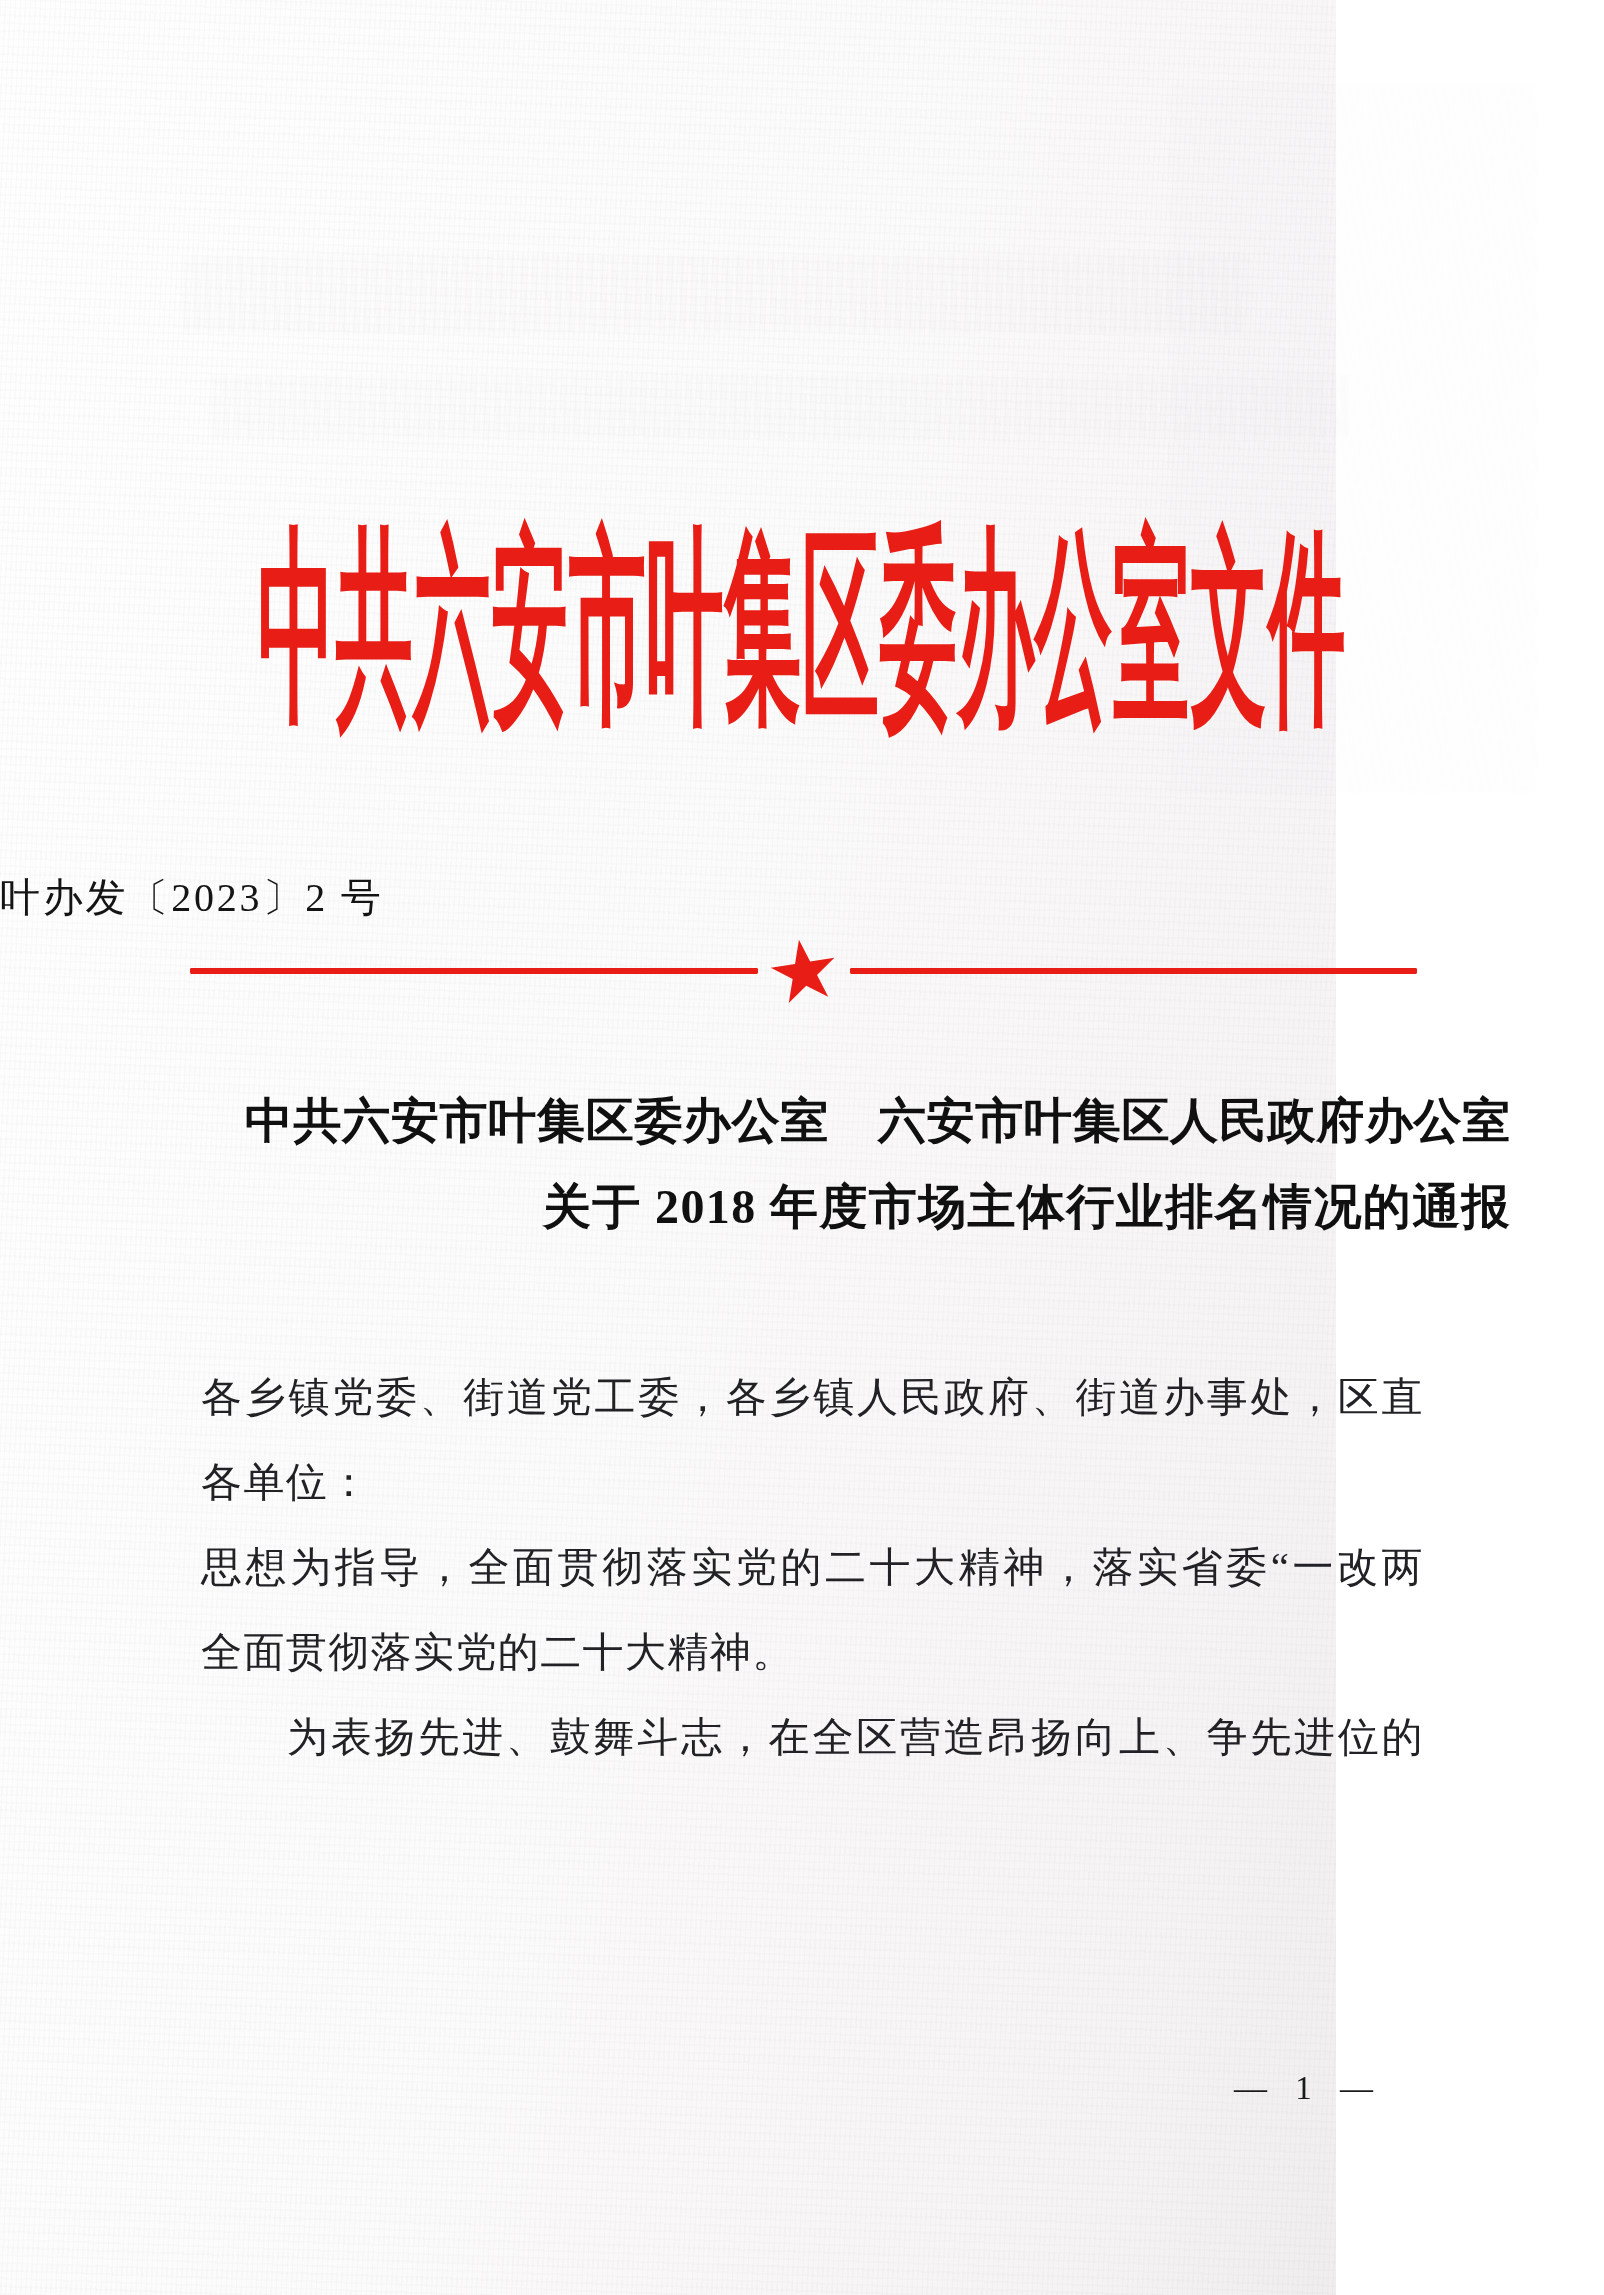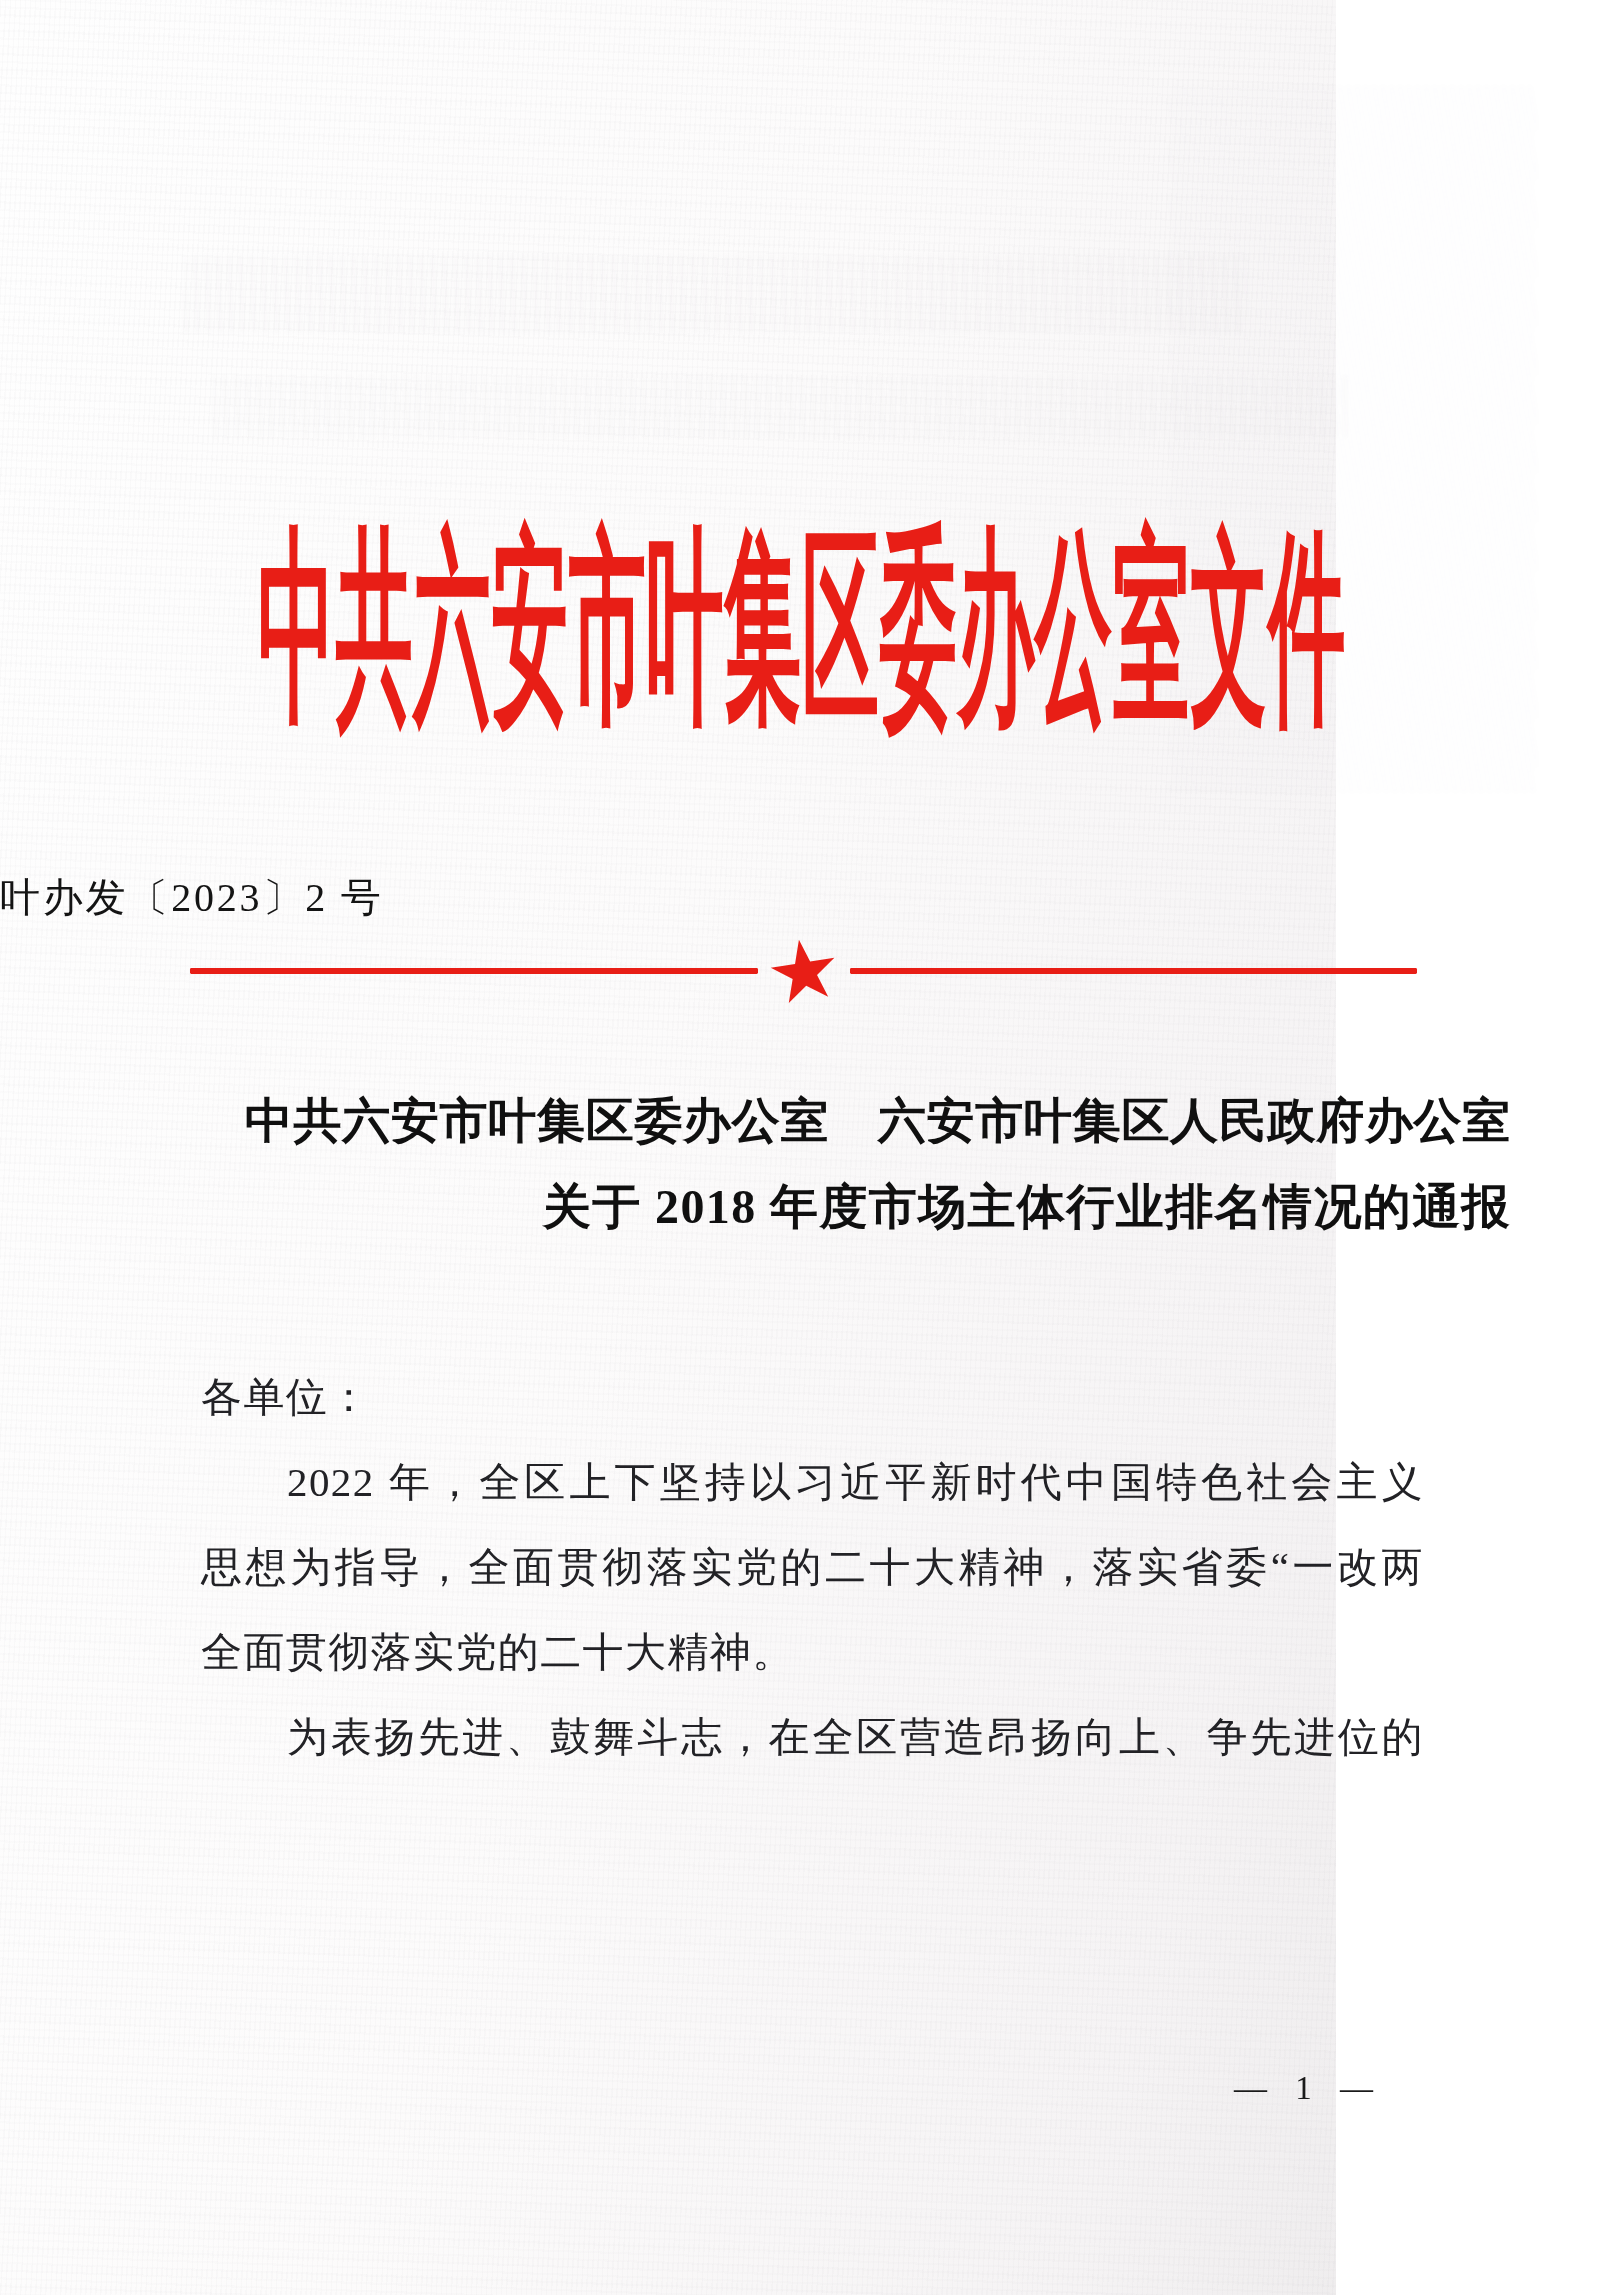--- a/index.html
+++ b/index.html
@@ -99,22 +99,22 @@
     <div class="star">★</div>
     <div class="rule"></div>
   </div>
 
   <div class="doc-title">
     <div class="t1">中共六安市叶集区委办公室　六安市叶集区人民政府办公室</div>
     <div class="t2">关于 2018 年度市场主体行业排名情况的通报</div>
   </div>
 
   <div class="body-text">
+    <div class="line fill">各乡镇党委、街道党工委，各乡镇人民政府、街道办事处，区直</div>
     <div class="line">各单位：</div>
-    <div class="line fill indent">2022 年，全区上下坚持以习近平新时代中国特色社会主义</div>
     <div class="line fill">思想为指导，全面贯彻落实党的二十大精神，落实省委“一改两</div>
     <div class="line">全面贯彻落实党的二十大精神。</div>
     <div class="line fill indent">为表扬先进、鼓舞斗志，在全区营造昂扬向上、争先进位的</div>
   </div>
 
   <div class="page-number">— 1 —</div>
 
 </div>
 
 

